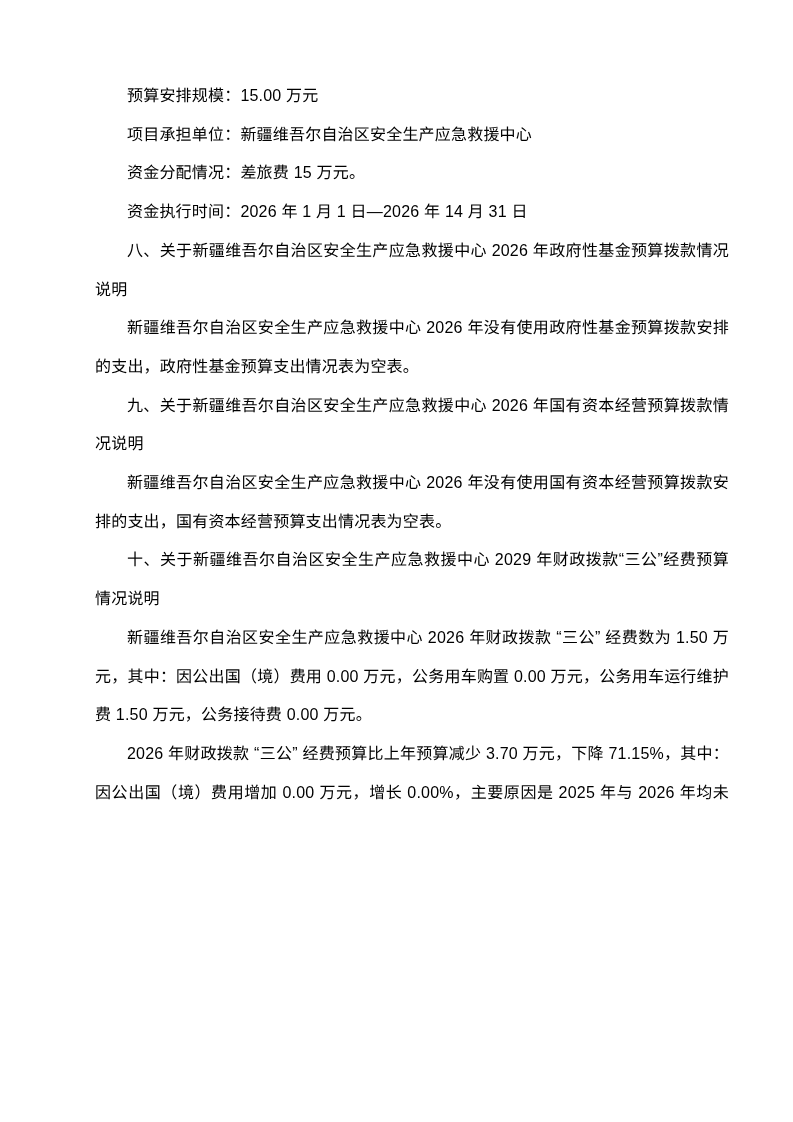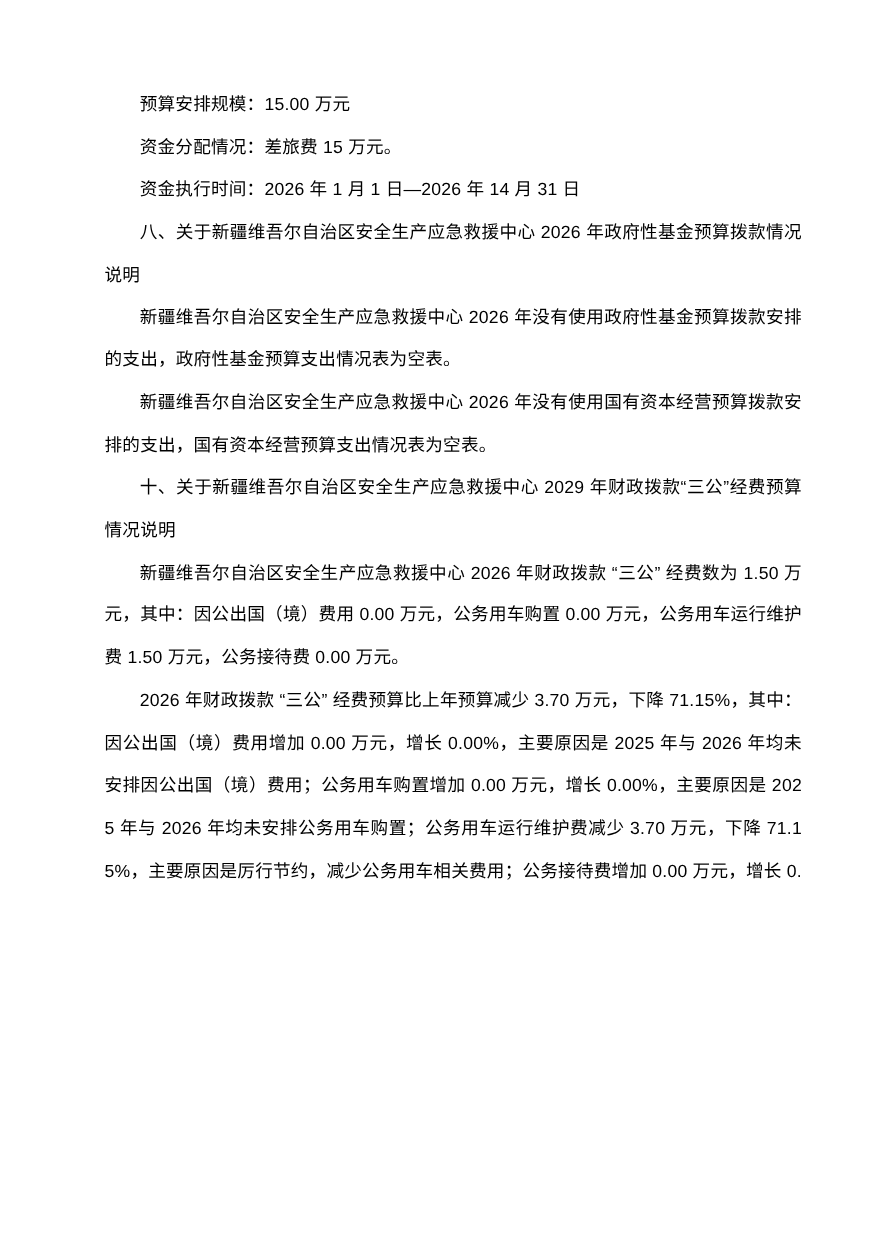--- a/index.html
+++ b/index.html
@@ -53,29 +53,31 @@
   }
 </style>
 </head>
 <body>
 
 <div class="page">
   <div class="content">
 
     <p class="line">预算安排规模：15.00 万元</p>
 
+    <p class="line">项目承担单位：新疆维吾尔自治区安全生产应急救援中心</p>
 
     <p class="line">资金分配情况：差旅费 15 万元。</p>
 
     <p class="line">资金执行时间：2026 年 1 月 1 日—2026 年 14 月 31 日</p>
 
     <h2 class="heading">八、关于新疆维吾尔自治区安全生产应急救援中心 2026 年政府性基金预算拨款情况说明</h2>
 
     <p class="para">新疆维吾尔自治区安全生产应急救援中心 2026 年没有使用政府性基金预算拨款安排的支出，政府性基金预算支出情况表为空表。</p>
 
+    <h2 class="heading">九、关于新疆维吾尔自治区安全生产应急救援中心 2026 年国有资本经营预算拨款情况说明</h2>
 
     <p class="para">新疆维吾尔自治区安全生产应急救援中心 2026 年没有使用国有资本经营预算拨款安排的支出，国有资本经营预算支出情况表为空表。</p>
 
     <h2 class="heading">十、关于新疆维吾尔自治区安全生产应急救援中心 2029 年财政拨款“三公”经费预算情况说明</h2>
 
     <p class="para">新疆维吾尔自治区安全生产应急救援中心 2026 年财政拨款 “三公” 经费数为 1.50 万元，其中：因公出国（境）费用 0.00 万元，公务用车购置 0.00 万元，公务用车运行维护费 1.50 万元，公务接待费 0.00 万元。</p>
 
     <p class="para">2026 年财政拨款 “三公” 经费预算比上年预算减少 3.70 万元，下降 71.15%，其中：因公出国（境）费用增加 0.00 万元，增长 0.00%，主要原因是 2025 年与 2026 年均未安排因公出国（境）费用；公务用车购置增加 0.00 万元，增长 0.00%，主要原因是 2025 年与 2026 年均未安排公务用车购置；公务用车运行维护费减少 3.70 万元，下降 71.15%，主要原因是厉行节约，减少公务用车相关费用；公务接待费增加 0.00 万元，增长 0.00%，主要原因是 2025 年与 2026 年均未安排公务接待费。</p>
 
   </div>

